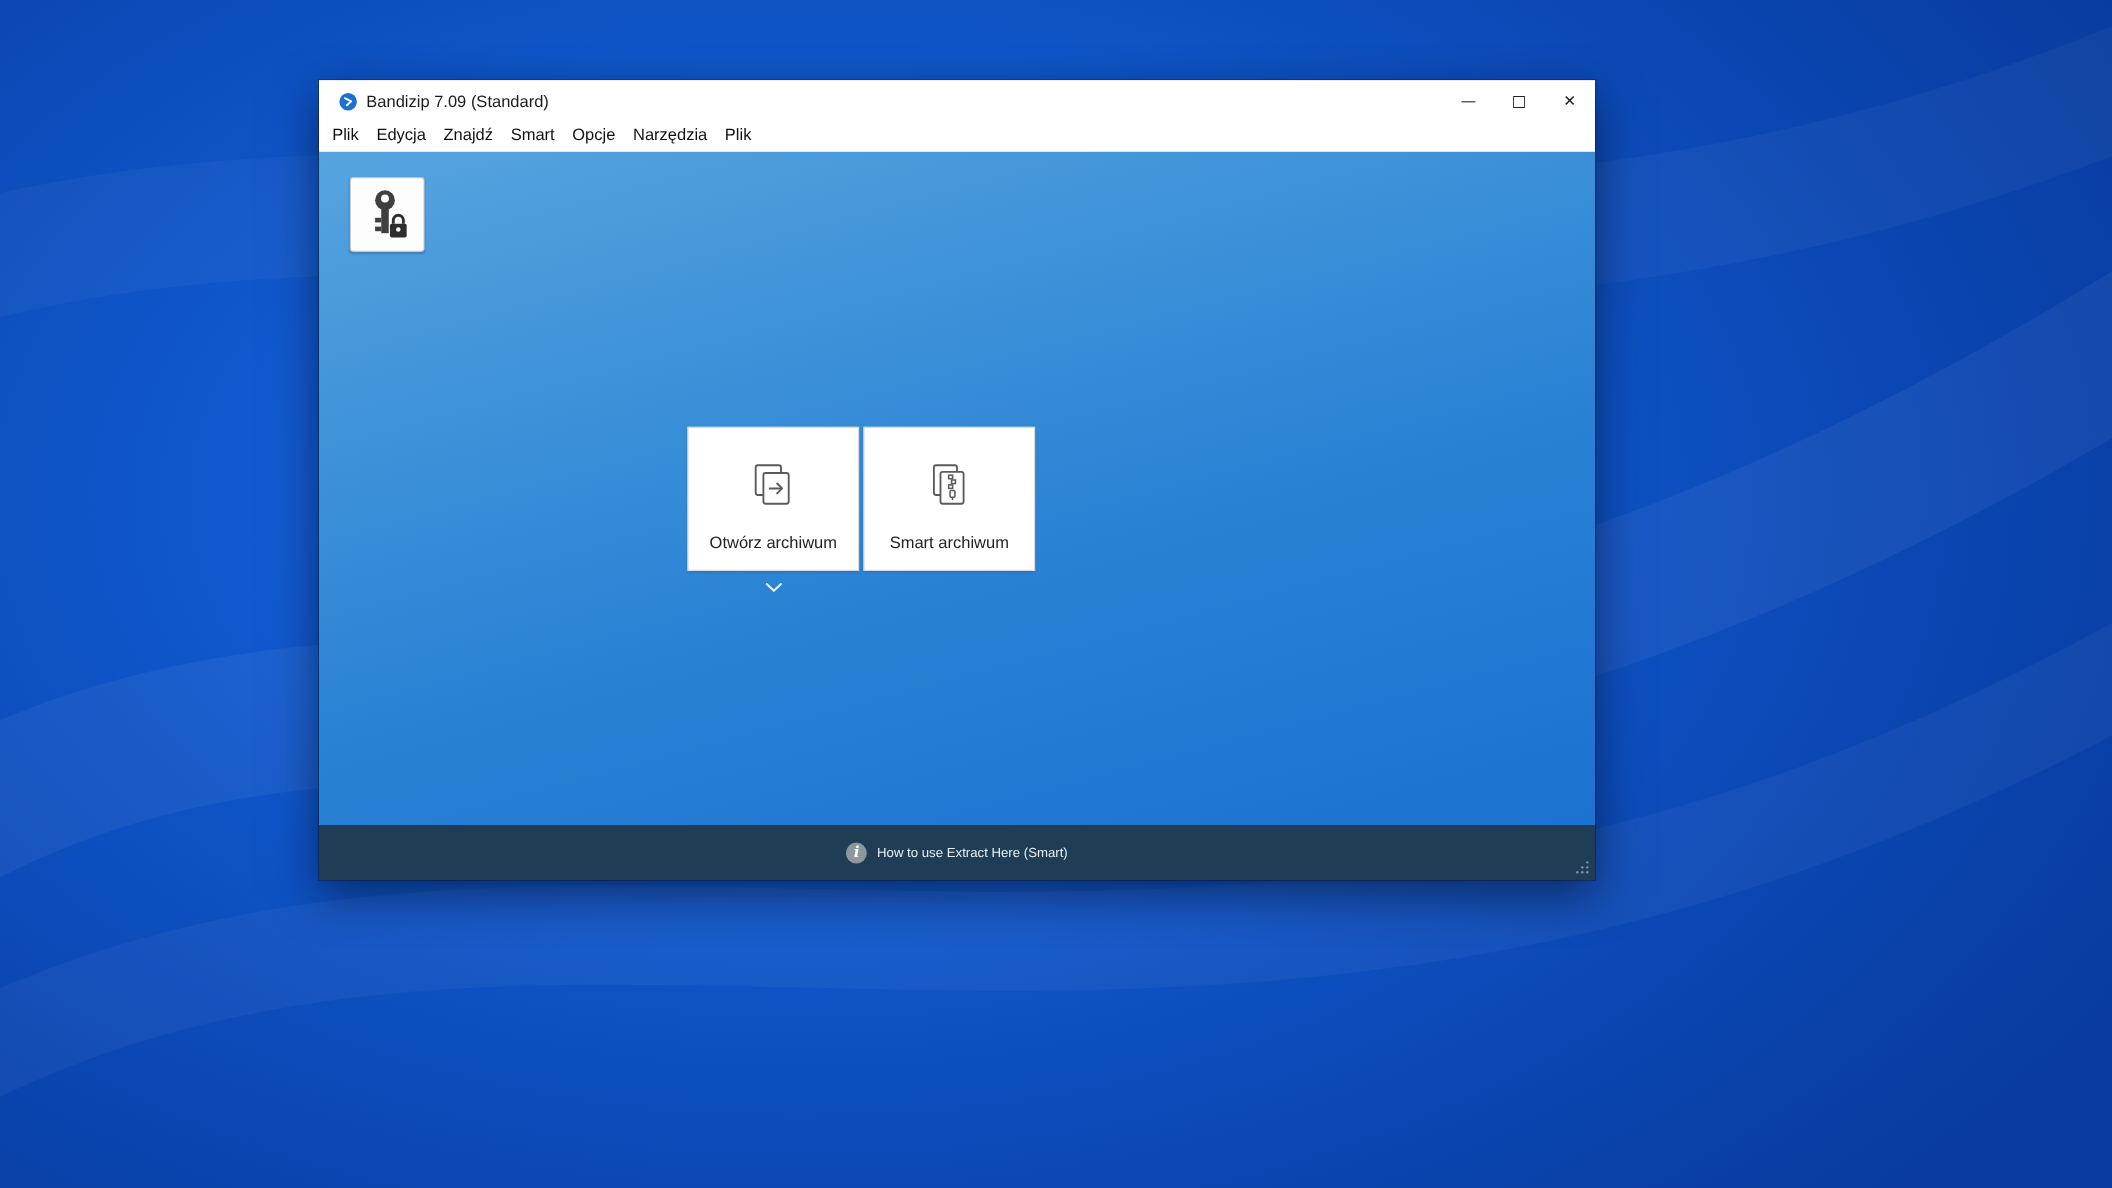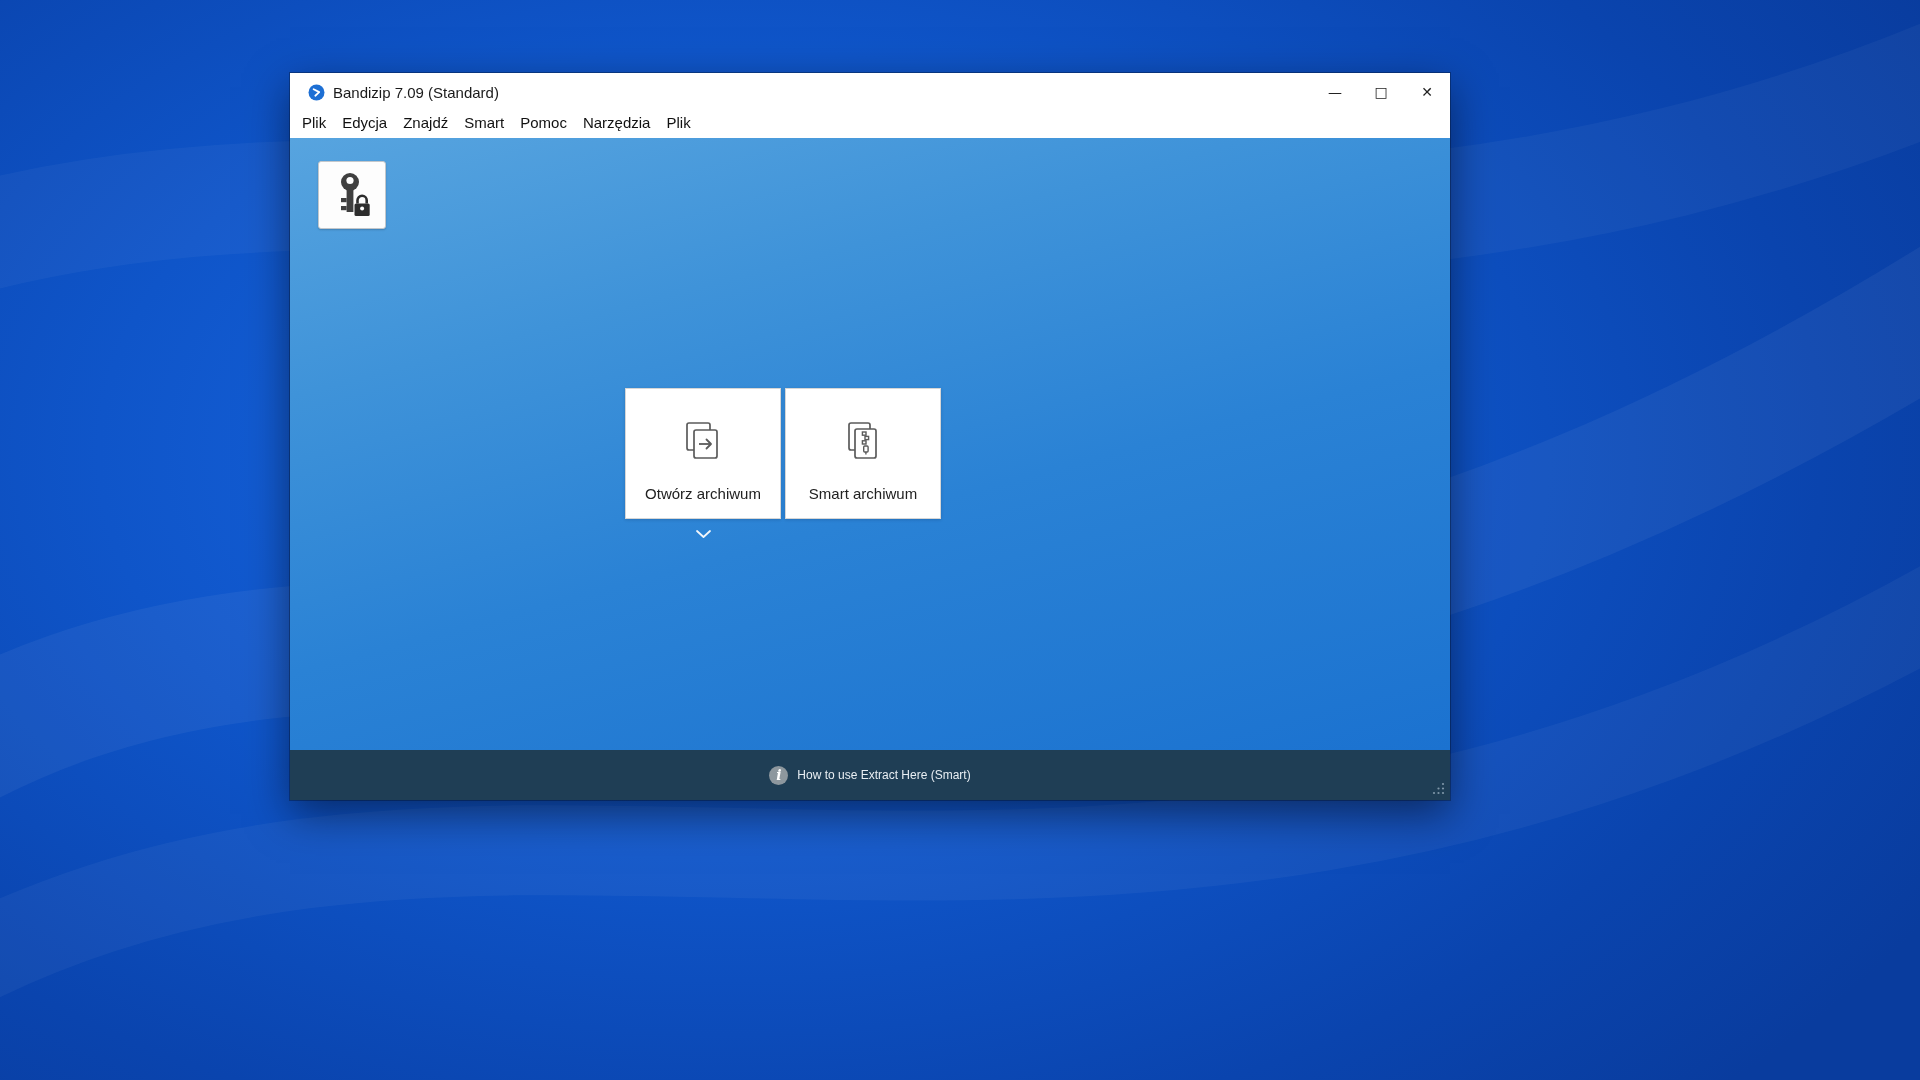--- a/index.html
+++ b/index.html
@@ -95,21 +95,21 @@
       <button class="win-btn">□</button>
       <button class="win-btn close">✕</button>
     </div>
   </div>
 
   <div class="menubar">
     <span class="menu-item">Plik</span>
     <span class="menu-item">Edycja</span>
     <span class="menu-item">Znajdź</span>
     <span class="menu-item">Smart</span>
-    <span class="menu-item">Pomoc</span>
+    <span class="menu-item">Opcje</span>
     <span class="menu-item">Narzędzia</span>
     <span class="menu-item">Plik</span>
   </div>
 
   <div class="content">
 
     <div class="key-button">
       <svg width="44" height="48" viewBox="0 0 44 48">
         <circle cx="20" cy="11" r="9" fill="#3f3f3f"></circle>
         <circle cx="20" cy="9.5" r="3.6" fill="#fdfdfd"></circle>

